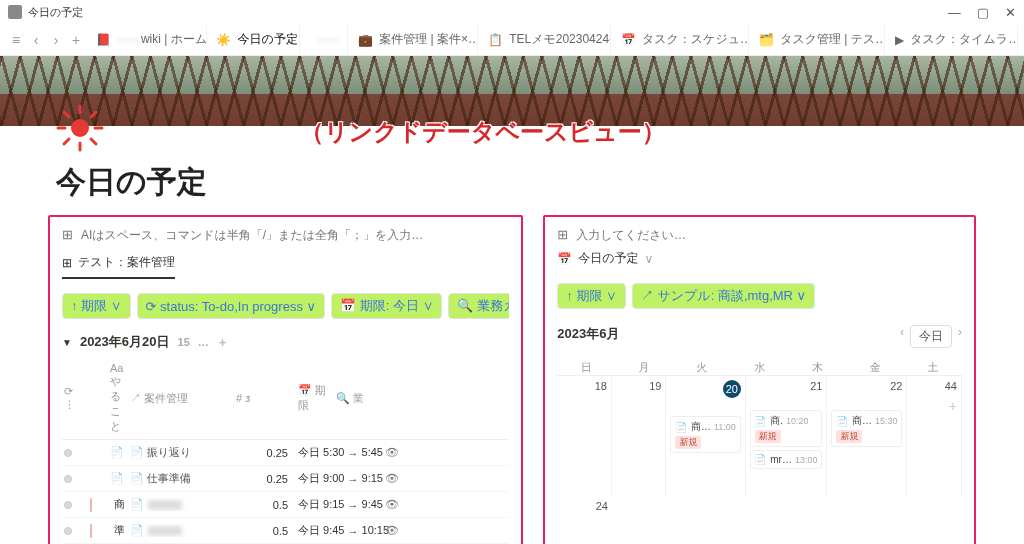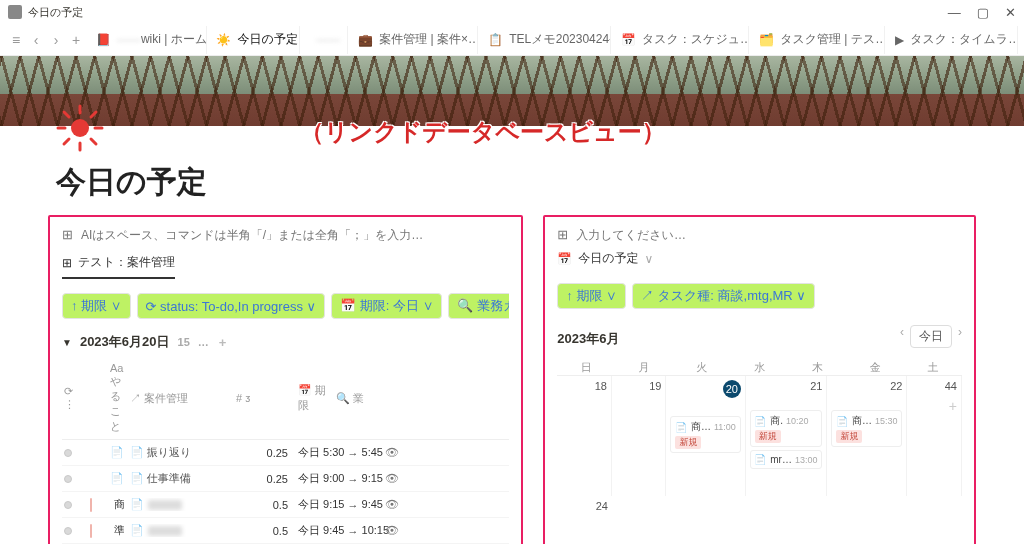--- a/index.html
+++ b/index.html
@@ -43,21 +43,21 @@
 .trow .dot{width:8px;height:8px;border-radius:50%;background:#d9d9d9;border:1px solid #c9c9c9}
 .trow .red{width:10px;height:10px;border-radius:2px;background:#fddcd8;border:1px solid #f0b4ac}
 .trow .task{display:flex;align-items:center;gap:4px;white-space:nowrap;overflow:hidden}
 .trow .pg{color:#888}
 .trow .proj{display:flex;align-items:center;gap:4px;color:#555;white-space:nowrap;overflow:hidden}
 .trow .projblur{width:34px;height:10px;background:#ddd;filter:blur(2px);border-radius:2px}
 .trow .num{text-align:right;padding-right:4px}
 .trow .date{white-space:nowrap}
 .trow .eye{color:#777;justify-self:center}
 .cal-title{display:inline-flex;align-items:center;gap:6px;font-weight:500;color:#333;margin-bottom:10px;cursor:pointer}
-.monthbar{display:flex;align-items:flex-end;margin:6px 0}
+.monthbar{display:flex;align-items:flex-start;margin:6px 0}
 .monthbar .m{font-size:13px;font-weight:600}
 .monthbar .nav{margin-left:auto;display:flex;gap:6px;color:#aaa}
 .monthbar .today{border:1px solid #ddd;border-radius:4px;padding:2px 8px;color:#555;cursor:pointer}
 .wk{display:grid;grid-template-columns:repeat(7,1fr);text-align:center;color:#999;font-size:11px;margin-top:6px}
 .days{display:grid;grid-template-columns:repeat(6,1fr);border-top:1px solid #eee}
 .day{border-right:1px solid #f2f2f2;min-height:120px;padding:4px;text-align:right;font-size:11px;color:#555;position:relative}
 .day:last-child{border-right:none}
 .day .n{display:inline-block}
 .day .ncur{background:#0c4a6e;color:#fff;border-radius:50%;width:18px;height:18px;display:inline-flex;align-items:center;justify-content:center}
 .day .pl{color:#ccc;font-weight:300;font-size:14px;position:absolute;right:4px;top:22px;cursor:pointer}
@@ -244,21 +244,21 @@
   </div>
 
   <div class="card right">
     <div class="searchrow">
       <span class="dbicon">⊞</span>
       <input placeholder="入力してください…" style="">
     </div>
     <div><span class="cal-title">📅 <span>今日の予定</span> <span style="color:#aaa">∨</span></span></div>
     <div class="chiprow" id="rchips">
         <span class="chip blue">↑ 期限 ∨</span>
-        <span class="chip blue">↗ タスク種: 商談,mtg,MR ∨</span>
+        <span class="chip blue">↗ サンプル: 商談,mtg,MR ∨</span>
       </div>
     <div class="monthbar">
       <span class="m">2023年6月</span>
       <div class="nav">
         <span>‹</span>
         <span class="today">今日</span>
         <span>›</span>
       </div>
     </div>
     <div class="wk" id="wk">

